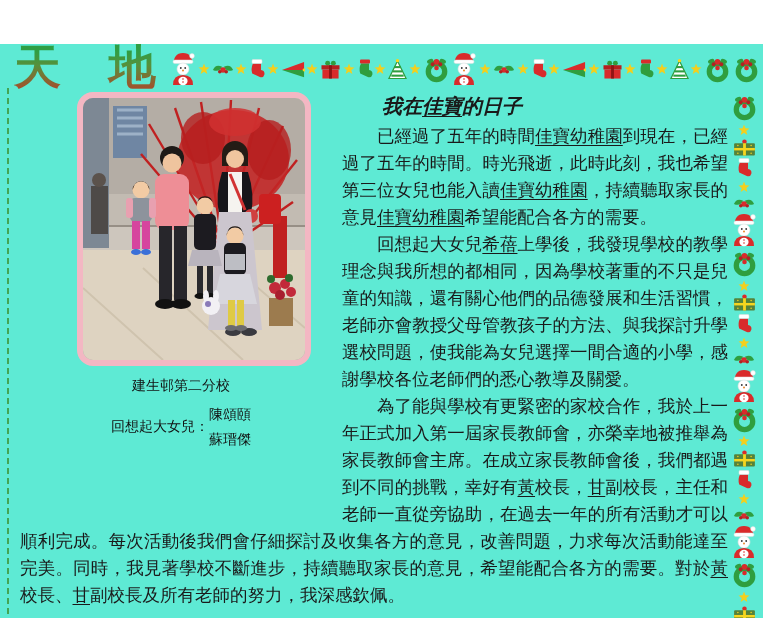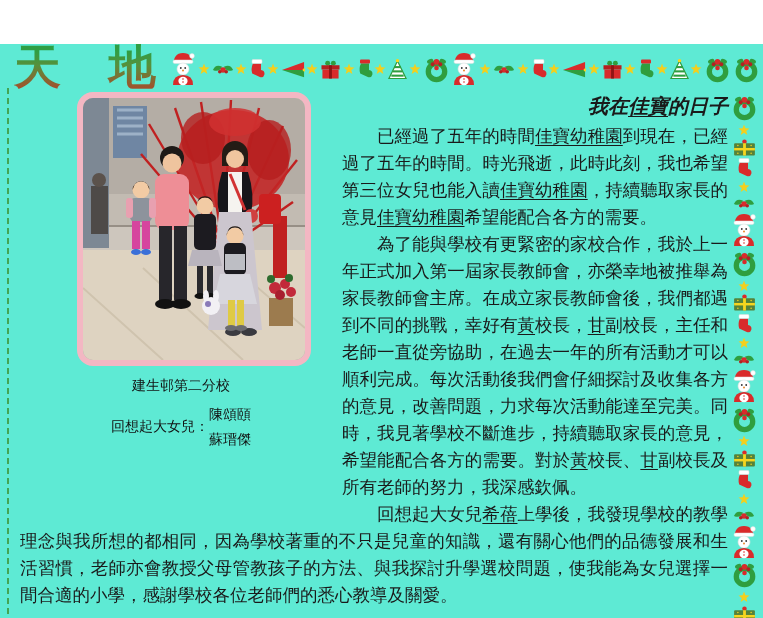--- a/index.html
+++ b/index.html
@@ -40,21 +40,21 @@
   .article{position:absolute;left:20px;top:48px;width:708px;
     font-size:17.5px;line-height:27px;color:#1a1a1a;text-align:justify;}
   .photo-block{float:left;width:322px;height:410px;}
   .photo-frame{margin-left:57px;width:222px;height:262px;
     border:6px solid #f3b7c3;border-radius:16px;overflow:hidden;background:#cfc8c0;}
   .photo-frame svg{display:block;}
   .photo-caption{margin-top:8px;text-align:center;font-size:14px;line-height:24px;color:#111;}
   .caption-row{display:flex;justify-content:center;align-items:center;margin-top:4px;}
   .caption-names{text-align:left;line-height:25px;}
   .article-title{margin:0 0 3px 0;font-size:20px;font-weight:bold;font-style:italic;
-    text-indent:40px;text-align:right;line-height:28px;}
+    text-indent:40px;text-align:left;line-height:28px;}
   .body-p{margin:0;text-indent:2em;}
   .u{text-decoration:underline;text-underline-offset:3px;text-decoration-thickness:1px;}
 </style>
 </head>
 <body>
 
 <div class="page">
 
   <div class="masthead">天 地</div>
 
@@ -620,18 +620,18 @@
               <div>陳頌頤</div>
               <div>蘇瑨傑</div>
             </span>
         </div>
       </div>
     </div>
 
     <h1 class="article-title" id="article-title"><span>我在</span><span class="u">佳寶</span><span>的日子</span></h1>
     <div id="article-paras">
         <p class="body-p"><span>已經過了五年的時間</span><span class="u">佳寶幼稚園</span><span>到現在，已經過了五年的時間。時光飛逝，此時此刻，我也希望第三位女兒也能入讀</span><span class="u">佳寶幼稚園</span><span>，持續聽取家長的意見</span><span class="u">佳寶幼稚園</span><span>希望能配合各方的需要。</span></p>
+        <p class="body-p"><span>回想起大女兒</span><span class="u">希蓓</span><span>上學後，我發現學校的教學理念與我所想的都相同，因為學校著重的不只是兒童的知識，還有關心他們的品德發展和生活習慣，老師亦會教授父母管教孩子的方法、與我探討升學選校問題，使我能為女兒選擇一間合適的小學，感謝學校各位老師們的悉心教導及關愛。</span></p>
         <p class="body-p"><span>為了能與學校有更緊密的家校合作，我於上一年正式加入第一屆家長教師會，亦榮幸地被推舉為家長教師會主席。在成立家長教師會後，我們都遇到不同的挑戰，幸好有</span><span class="u">黃</span><span>校長，</span><span class="u">甘</span><span>副校長，主任和老師一直從旁協助，在過去一年的所有活動才可以順利完成。每次活動後我們會仔細探討及收集各方的意見，改善問題，力求每次活動能達至完美。同時，我見著學校不斷進步，持續聽取家長的意見，希望能配合各方的需要。對於</span><span class="u">黃</span><span>校長、</span><span class="u">甘</span><span>副校長及所有老師的努力，我深感欽佩。</span></p>
-        <p class="body-p"><span>回想起大女兒</span><span class="u">希蓓</span><span>上學後，我發現學校的教學理念與我所想的都相同，因為學校著重的不只是兒童的知識，還有關心他們的品德發展和生活習慣，老師亦會教授父母管教孩子的方法、與我探討升學選校問題，使我能為女兒選擇一間合適的小學，感謝學校各位老師們的悉心教導及關愛。</span></p>
       </div>
 
   </div>
 </div>
 
 </body></html>

